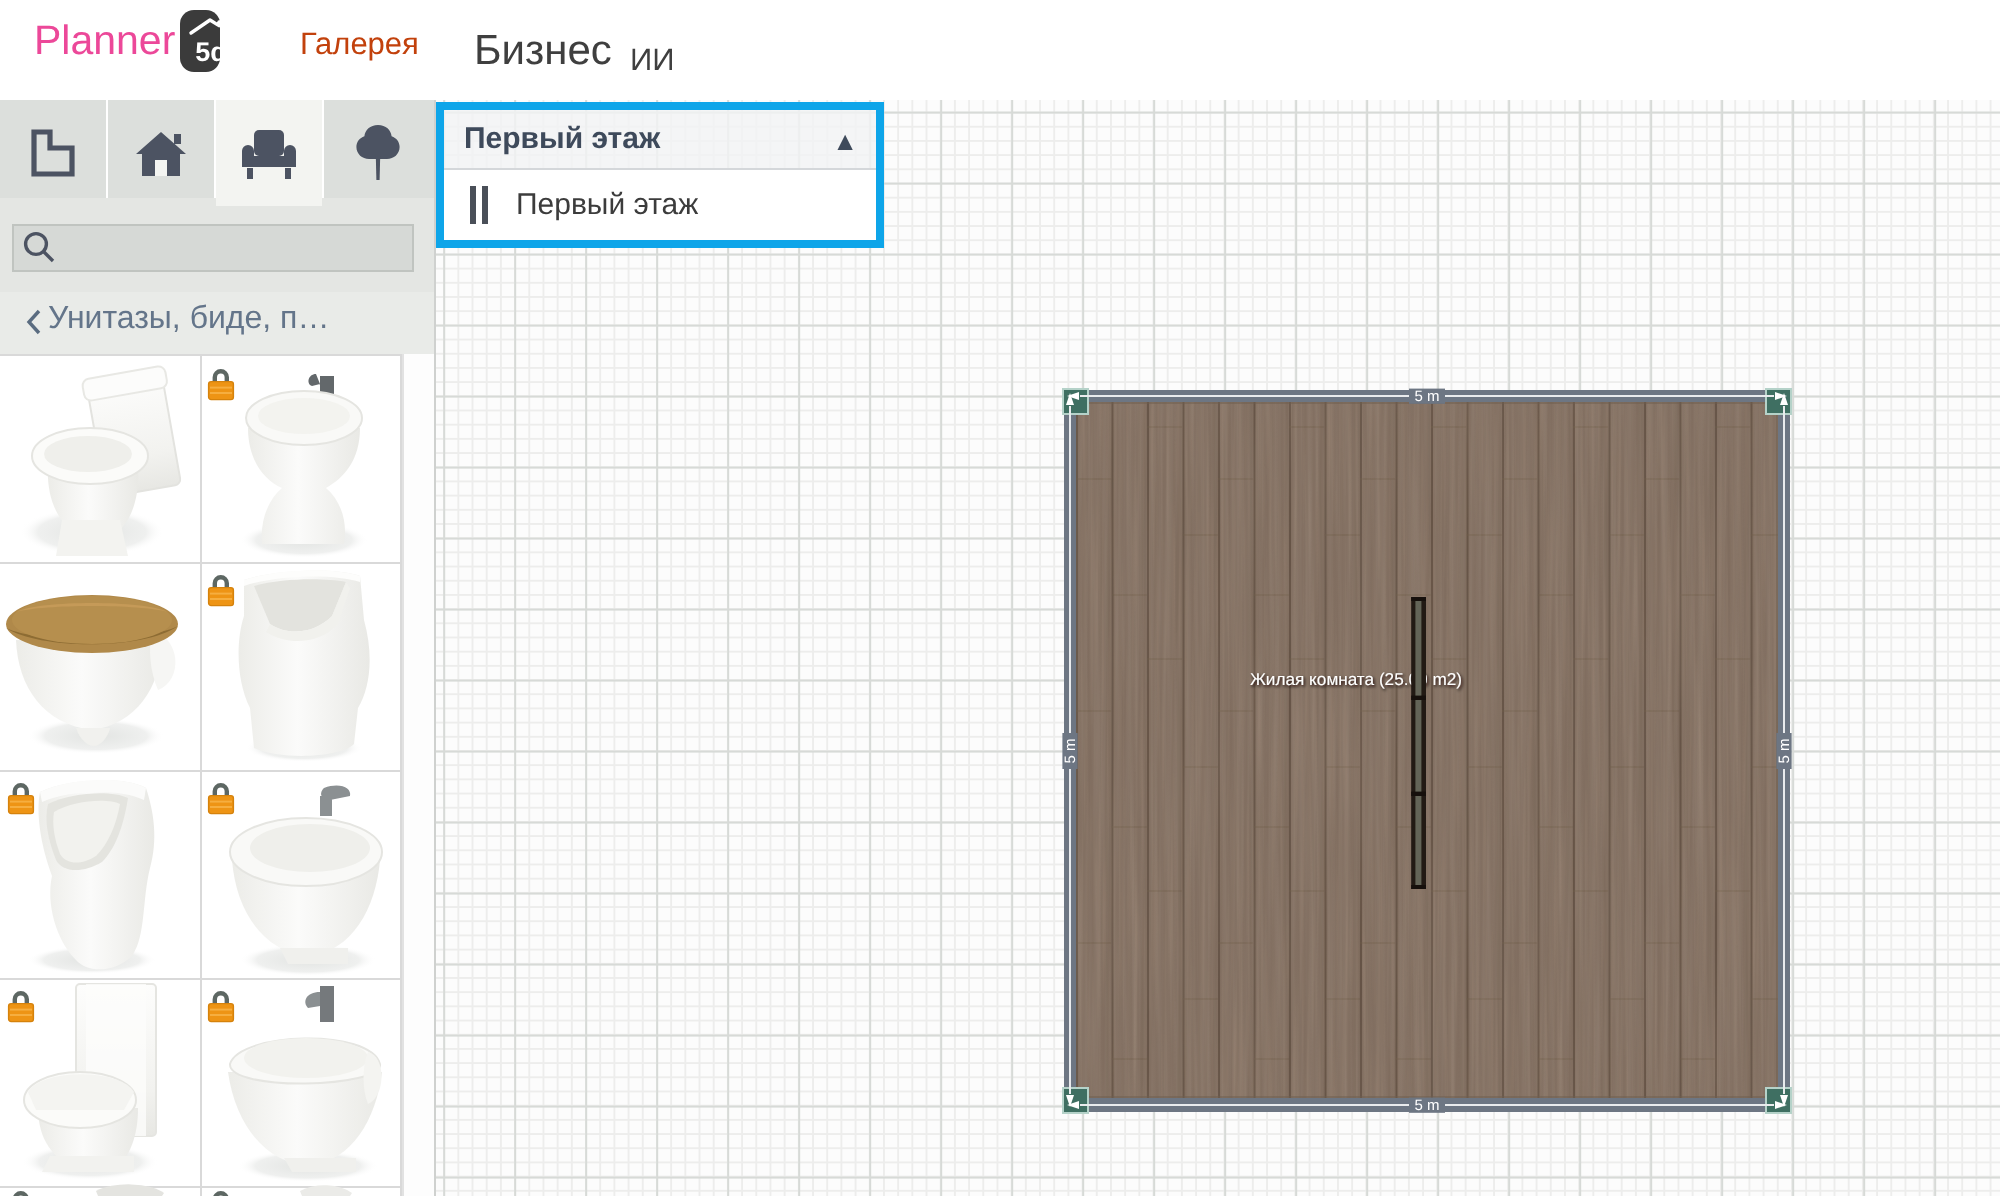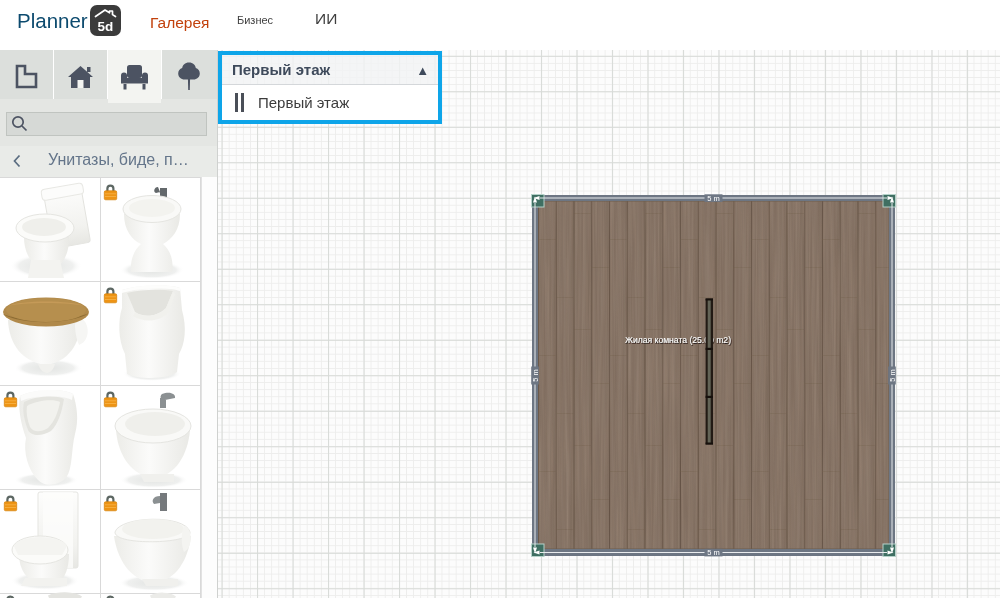--- a/index.html
+++ b/index.html
@@ -146,34 +146,34 @@
 
     <span style="position:absolute;left:13px;top:8px;width:2.5px;height:19px;background:#4a4f58;"></span>
     <span style="position:absolute;left:19px;top:8px;width:2.5px;height:19px;background:#4a4f58;"></span>
 
     <span style="position:absolute;left:36px;top:0;line-height:35px;font-size:15px;color:#3c3c3c;">Первый этаж</span>
   </div>
 </div>
 
 <div class="abs" style="left:0;top:0;width:1000px;height:50px;background:#fff;"></div>
 
-<div class="abs" style="left:17px;top:9px;font-size:20.5px;color:#0c4a6e;letter-spacing:0px;">Planner</div>
-
-<div class="abs" style="left:90px;top:5px;width:31px;height:31px;background:#3b3b3b;border-radius:7px;">
+<div class="abs" style="left:17px;top:9px;font-size:20.5px;color:#ec4899;letter-spacing:0px;">Planner</div>
+
+<div class="abs" style="left:90px;top:5px;width:20px;height:31px;background:#3b3b3b;border-radius:7px;">
   <svg width="31" height="31" viewBox="0 0 31 31">
     <path d="M5.5 11.5 L15 5 L19.5 7.8 L19.5 6 L22.5 6 L22.5 9.6 L25.5 11.5" fill="none" stroke="#fff" stroke-width="1.7" stroke-linecap="round" stroke-linejoin="round"></path>
     <text x="15.5" y="25.5" font-size="13.5" font-weight="bold" fill="#fff" text-anchor="middle" font-family="Liberation Sans,sans-serif">5d</text>
   </svg>
 </div>
 
 <div class="abs" style="left:150px;top:14px;font-size:15.5px;color:#c2410c;">Галерея</div>
 
-<div class="abs" style="left:237px;top:14px;font-size:11px;color:#3f3f3f;">Бизнес</div>
-
-<div class="abs" style="left:315px;top:10px;font-size:15.5px;color:#3f3f3f;">ИИ</div>
+<div class="abs" style="left:237px;top:14px;font-size:21px;color:#3f3f3f;">Бизнес</div>
+
+<div class="abs" style="left:315px;top:22px;font-size:15.5px;color:#3f3f3f;">ИИ</div>
 
 <div class="abs" style="left:0;top:50px;width:217px;height:53px;background:#fff;"></div>
 
 <div class="abs" style="left:0;top:50px;width:53px;height:49px;background:#dcdfdc;"></div>
 
 <div class="abs" style="left:54px;top:50px;width:53px;height:49px;background:#dcdfdc;"></div>
 
 <div class="abs" style="left:108px;top:50px;width:53px;height:53px;background:#f3f4f1;z-index:2;"></div>
 
 <div class="abs" style="left:162px;top:50px;width:55px;height:49px;background:#dcdfdc;"></div>
@@ -208,21 +208,21 @@
   <circle cx="8" cy="8" r="5.2" fill="none" stroke="#4c5362" stroke-width="1.7"></circle>
   <line x1="12" y1="12" x2="16.5" y2="16.5" stroke="#4c5362" stroke-width="1.7"></line>
 </svg>
 
 <div class="abs" style="left:0;top:146px;width:217px;height:31px;background:#e9ebe8;border-bottom:1px solid #cfd2cf;"></div>
 
 <svg class="abs" style="left:12px;top:154px;" width="10" height="14" viewBox="0 0 10 14">
   <path d="M7.5 1.5 L2.5 7 L7.5 12.5" fill="none" stroke="#5a6c80" stroke-width="1.7"></path>
 </svg>
 
-<div class="abs" style="left:48px;top:151px;font-size:16px;color:#64758a;">Унитазы, биде, п…</div>
+<div class="abs" style="left:24px;top:151px;font-size:16px;color:#64758a;">Унитазы, биде, п…</div>
 
 <div class="abs" style="left:0;top:177px;width:201px;height:421px;background:#fff;"></div>
 
 <svg class="abs" style="left:0;top:177px;" width="201" height="421" viewBox="0 0 201 421">
   <defs>
     <linearGradient id="cer" x1="0" y1="0" x2="0" y2="1">
       <stop offset="0" stop-color="#fdfdfc"></stop>
         <stop offset="0.7" stop-color="#f2f2ef"></stop>
         <stop offset="1" stop-color="#e7e7e3"></stop>
     </linearGradient>

